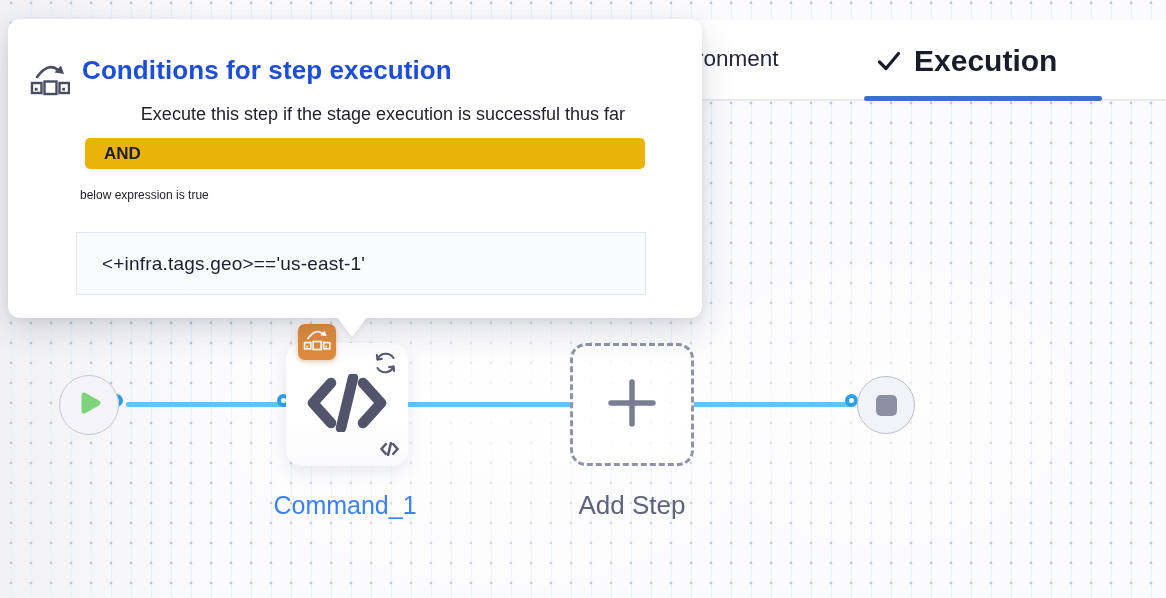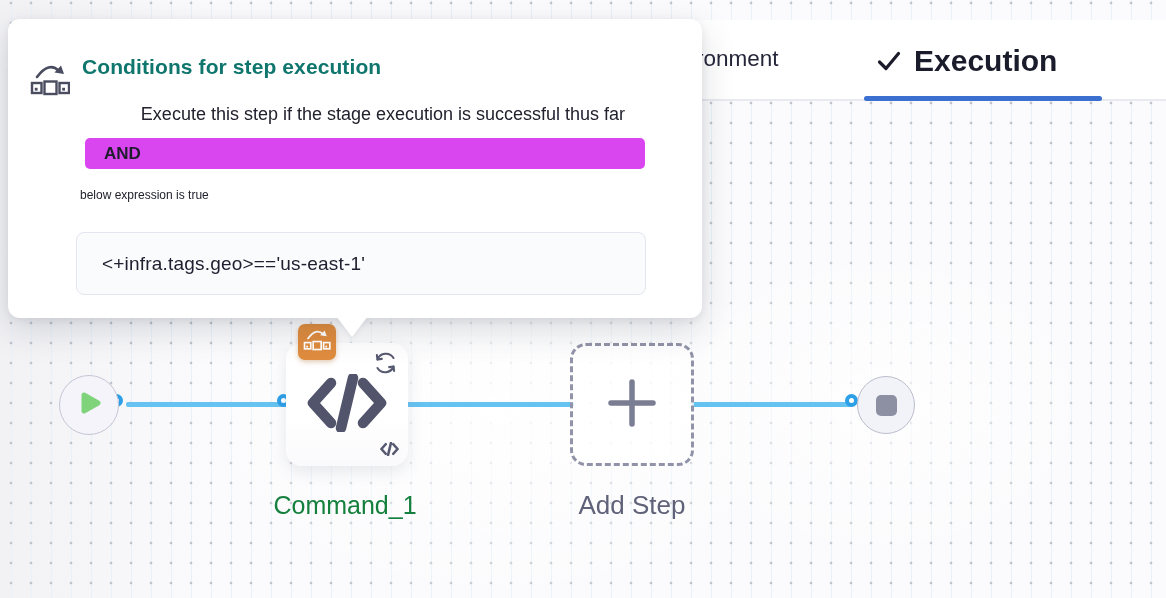--- a/index.html
+++ b/index.html
@@ -44,39 +44,39 @@
   .popover-caret {
     position:absolute; left:336px; top:316px; z-index:7;
     width:0; height:0;
     border-left:16px solid transparent; border-right:16px solid transparent;
     border-top:21px solid #ffffff;
     filter:drop-shadow(0 3px 2px rgba(40,41,61,0.06));
   }
   .pop-icon { position:absolute; left:22px; top:42px; }
   .pop-title {
     position:absolute; left:74px; top:36px; width:600px;
-    font-size:21px; font-weight:700; color:#0f766e; letter-spacing:0.1px;
+    font-size:26px; font-weight:700; color:#1d4ed8; letter-spacing:0.1px;
   }
   .pop-subtitle {
     position:absolute; left:70px; top:85px; width:610px;
     font-size:18px; color:#22222e;text-align:center;
   }
   .pop-operator {
     position:absolute; left:77px; top:119px; width:560px; height:31px;
-    background:#d946ef; border-radius:5px;
+    background:#eab308; border-radius:5px;
     font-size:17px; font-weight:700; color:#1d1d2b;
     line-height:31px; padding-left:19px;
   }
   .pop-expr-label {
     position:absolute; left:72px; top:169px; width:400px;
     font-size:12px; color:#22222e;
   }
   .pop-expression {
     position:absolute; left:68px; top:213px; width:570px; height:63px;
-    background:#fafbfd; border:1px solid #e4e5ee; border-radius:8px;
+    background:#fafbfd; border:1px solid #e4e5ee; border-radius:0;
     font-size:19px; color:#202030; line-height:61px; padding-left:25px;
     letter-spacing:0.2px;
   }
 
   
   .edge { position:absolute; height:5px; background:#66c2f0; top:402px; z-index:1; border-radius:2px; }
   .edge1 { left:126px;  width:165px; }
   .edge2 { left:404px;  width:170px; }
   .edge3 { left:692px;  width:160px; }
   .port {
@@ -115,21 +115,21 @@
   }
 
   .end-node {
     position:absolute; left:857px; top:376px; width:58px; height:58px; z-index:3;
     background:#f2f2f9; border:1.5px solid #bdbecd; border-radius:50%;
     display:flex; align-items:center; justify-content:center;
   }
   .end-square { width:21px; height:21px; border-radius:5px; background:#8d8fa3; }
 
   .node-label { position:absolute; z-index:3; text-align:center; }
-  .label-step { left:255px; top:491px; width:180px; font-size:25px; color:#15803d; }
+  .label-step { left:255px; top:491px; width:180px; font-size:25px; color:#3b82f6; }
   .label-add  { left:567px; top:490px; width:130px; font-size:26px; color:#5f6278; }
 </style>
 </head>
 <body>
 
 <div class="canvas"></div>
 
 <div class="tabbar">
   <div class="tab tab-partial">ronment</div>
   <div class="tab tab-active">

